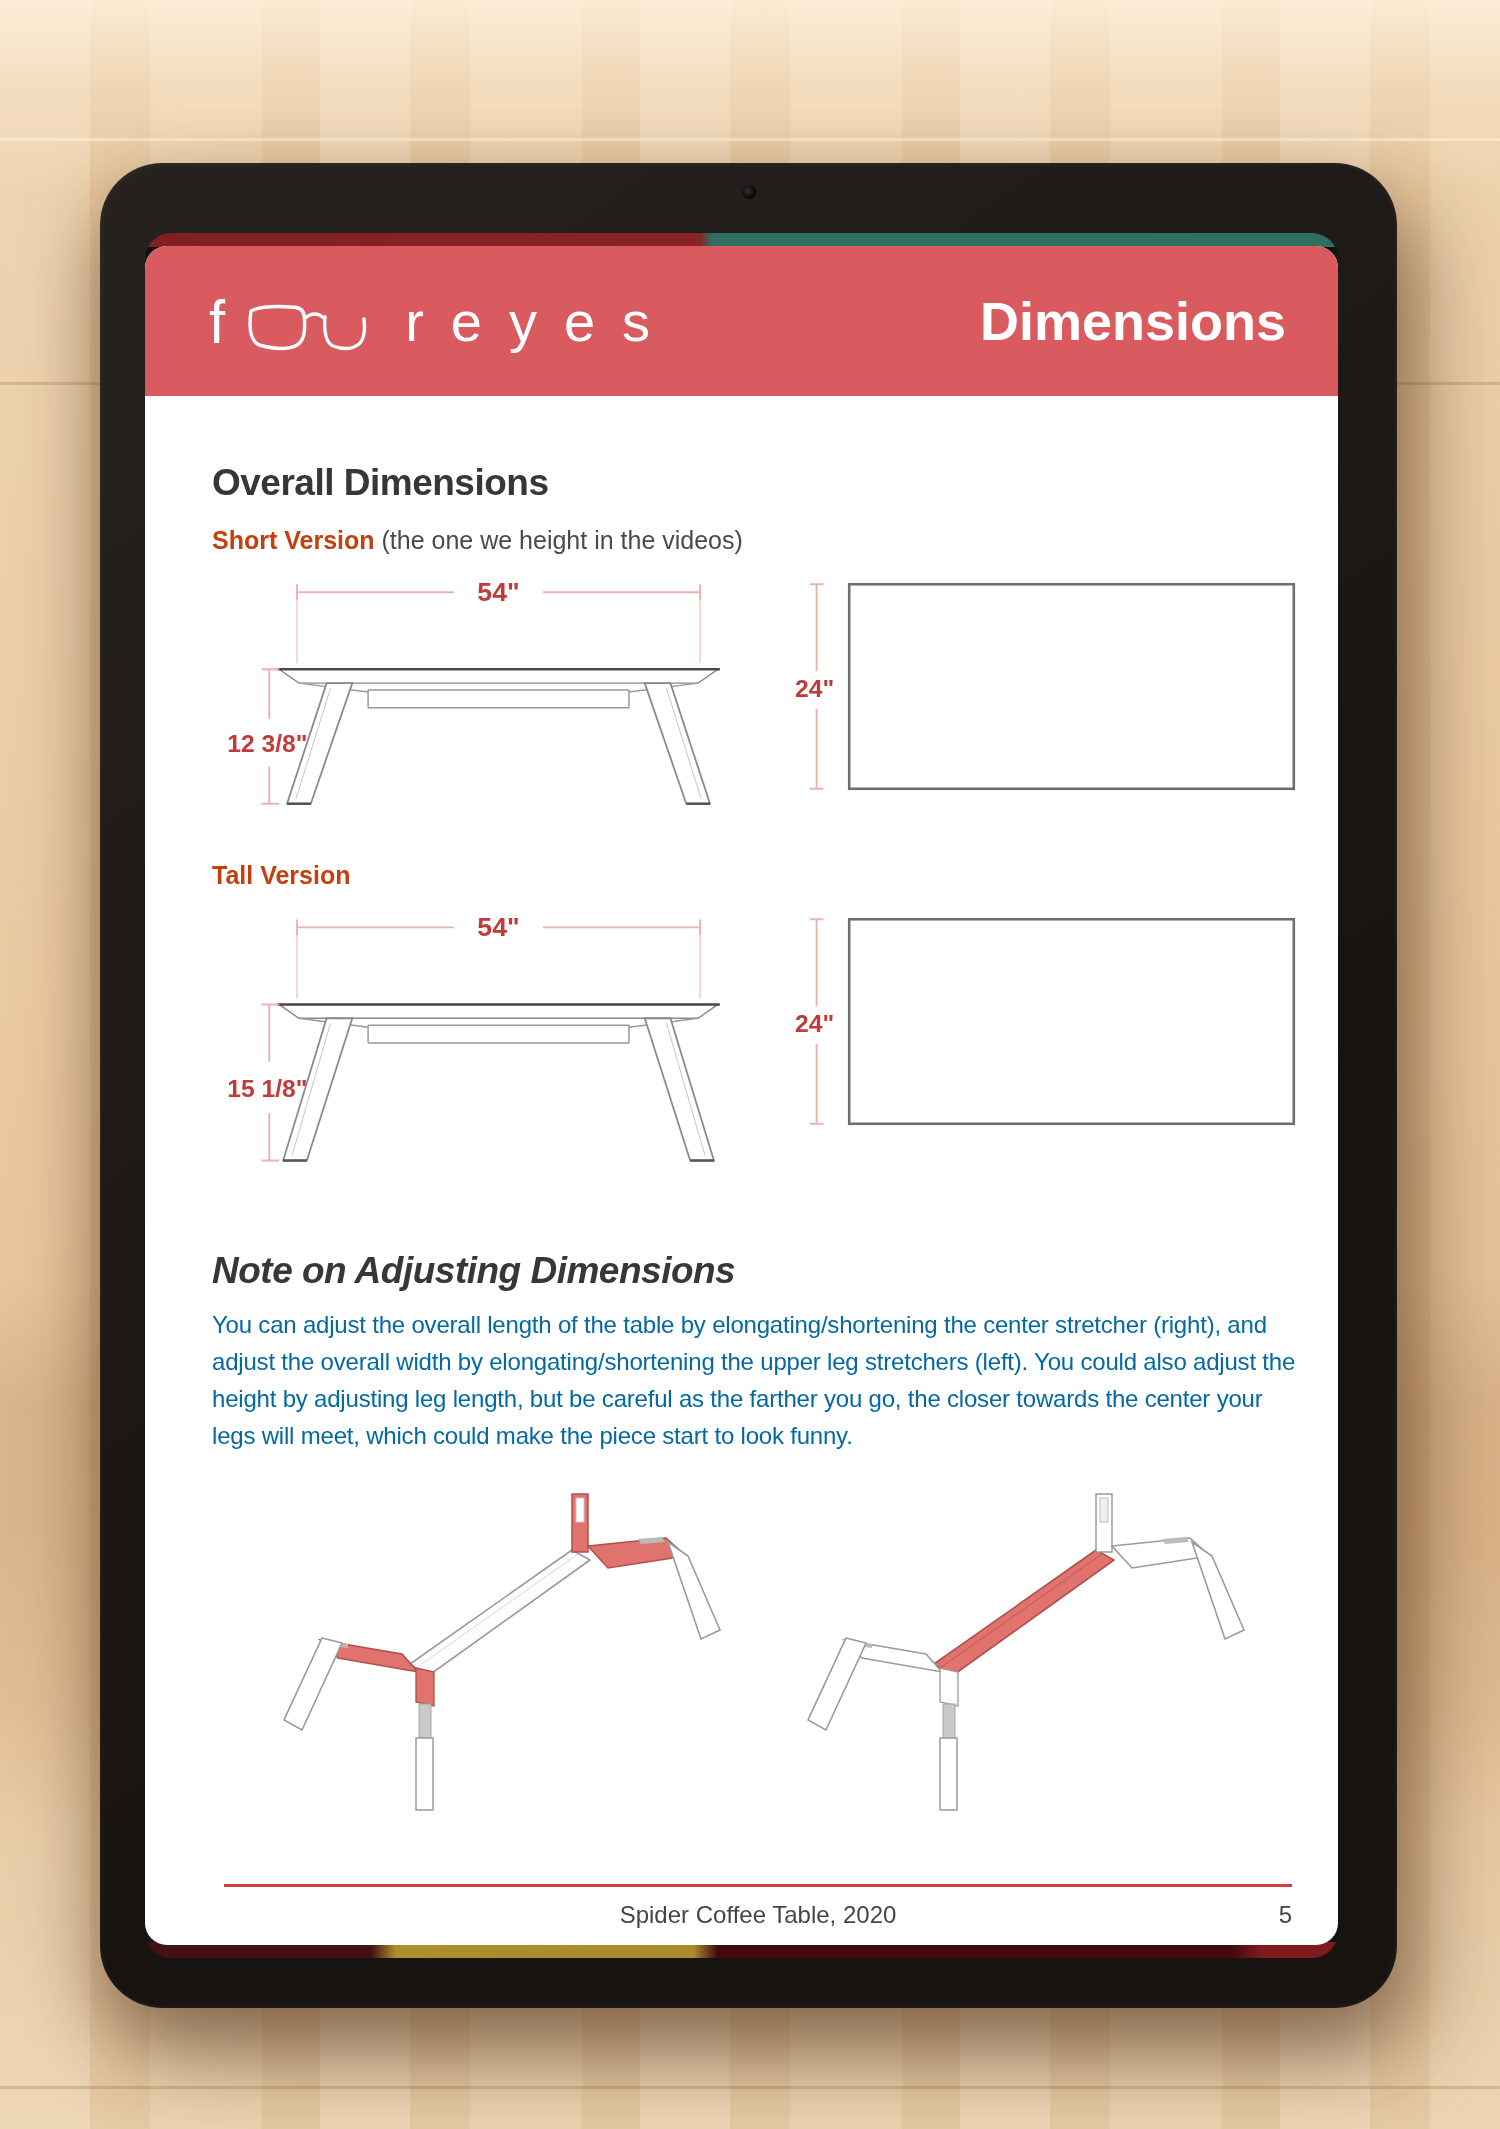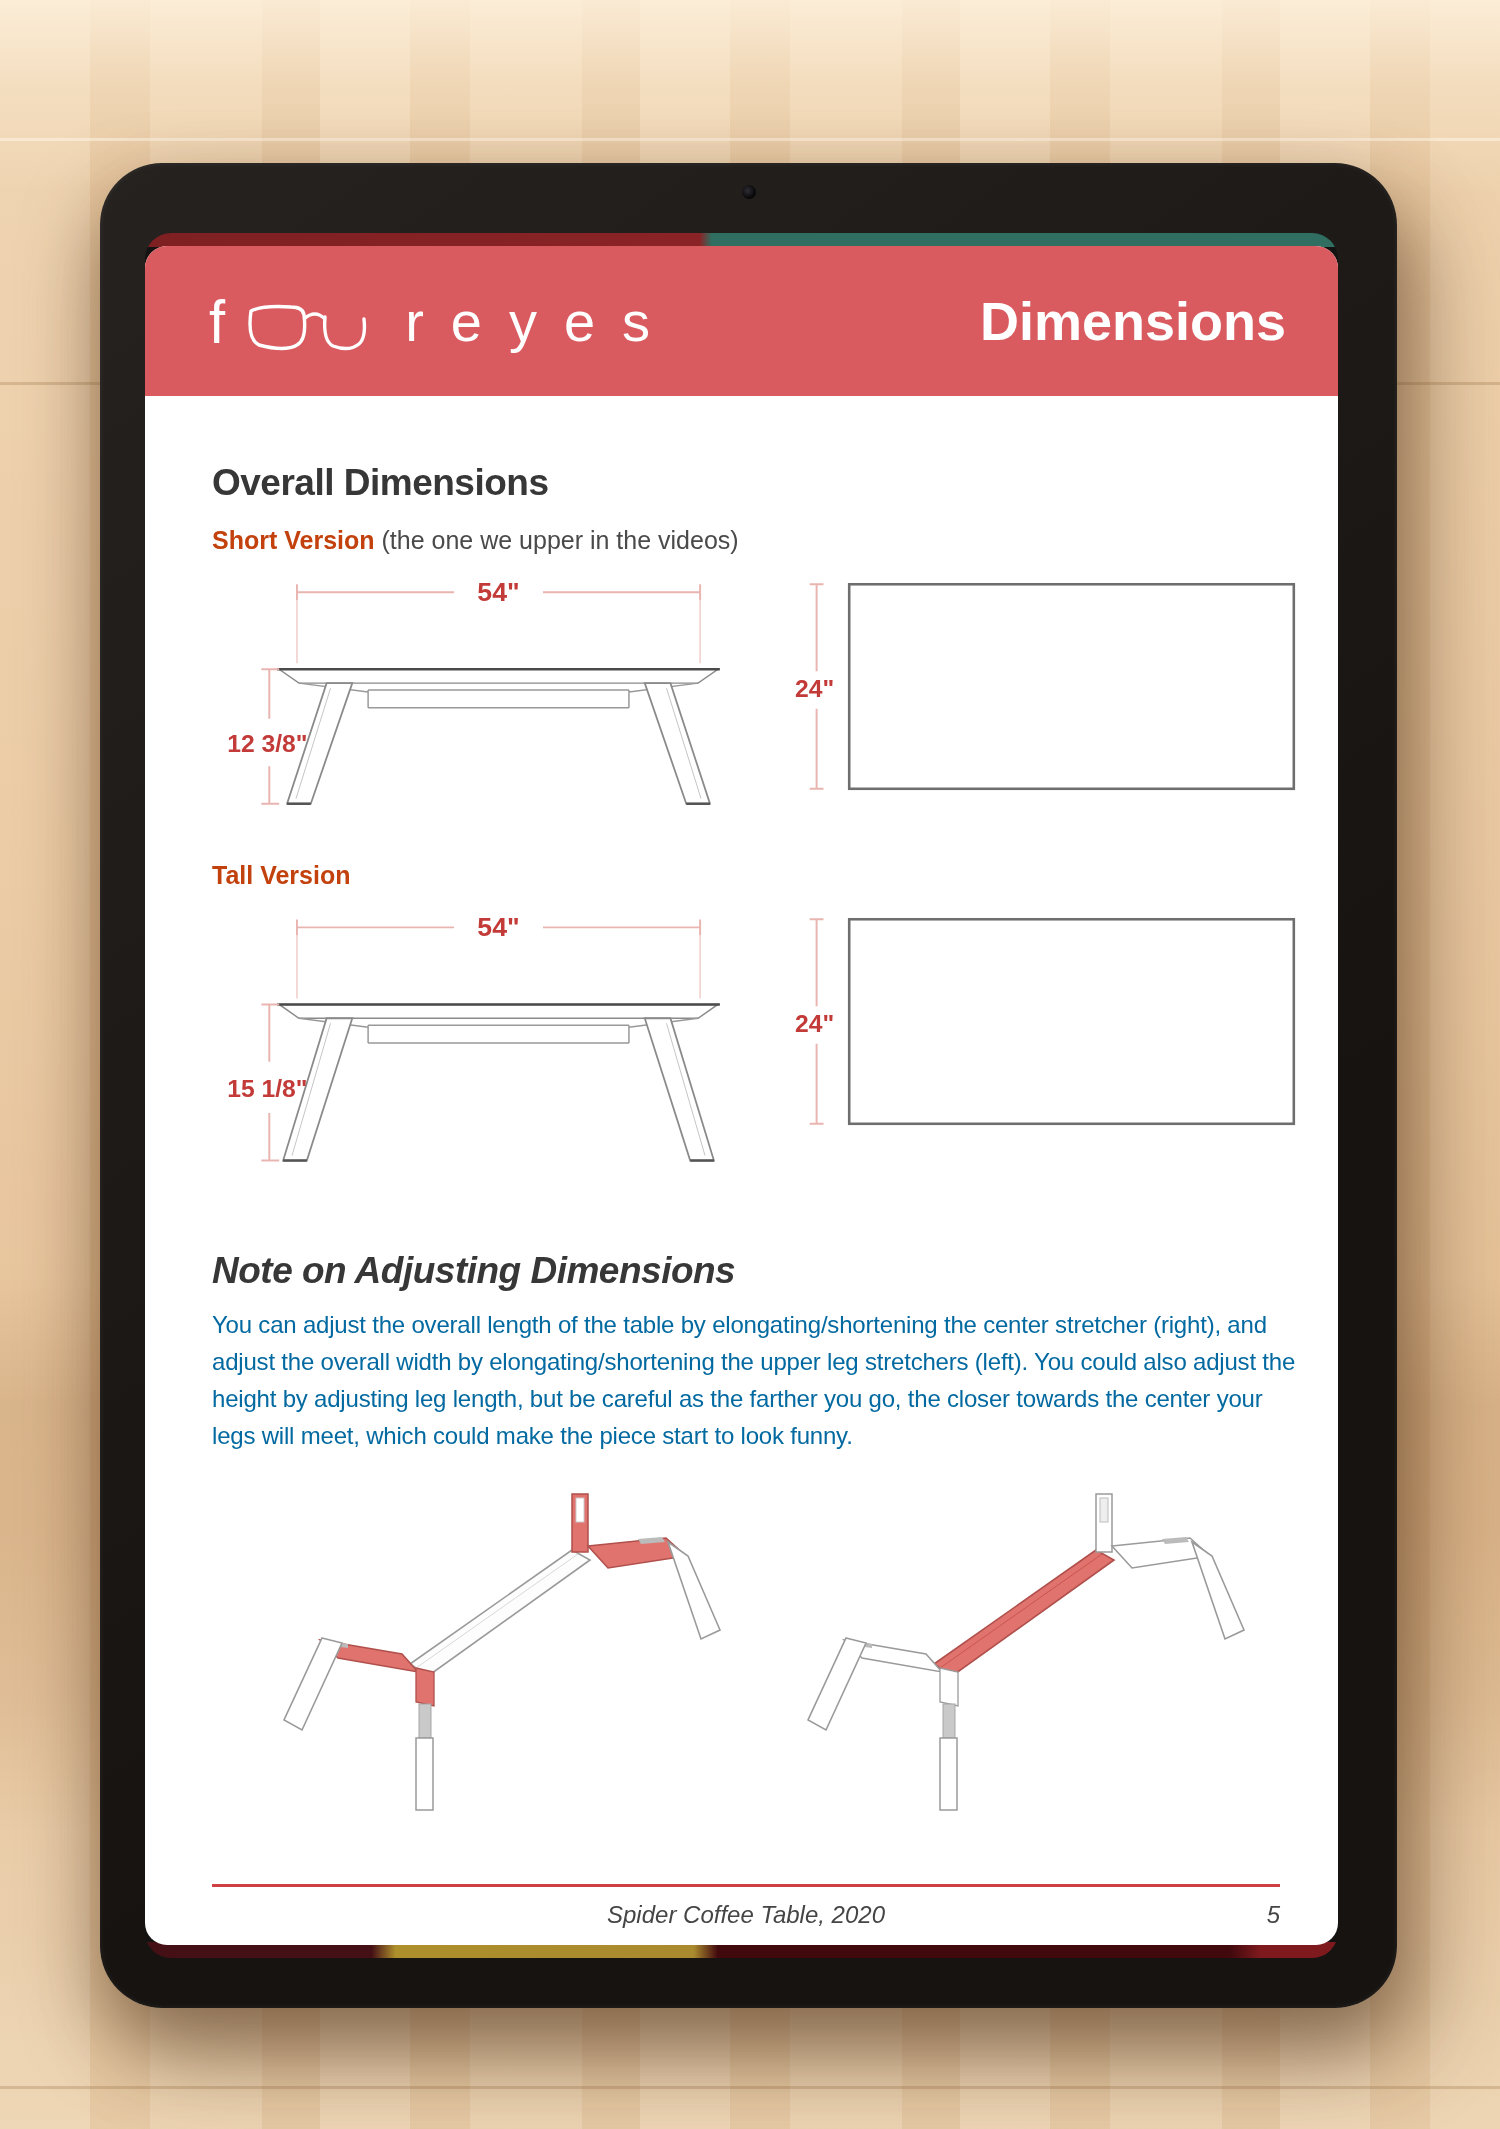--- a/index.html
+++ b/index.html
@@ -47,21 +47,21 @@
   .diagram-row .gap{width:14px;flex:none;}
   .body-text{margin:14px 0 0 0;font-size:24px;line-height:37px;color:#0369a1;width:1086px;letter-spacing:-0.2px;}
   .illus-row{display:flex;margin-top:18px;padding-left:30px;}
   .illus-row .igap{width:24px;flex:none;}
 
   svg text{font-family:"Liberation Sans", sans-serif;font-weight:bold;fill:#c23b38;}
   .drawing .thin{stroke:#999;stroke-width:1.5;fill:none;}
   .drawing .pink{stroke:#e9b5b1;stroke-width:2;fill:none;}
   .drawing .pinkthin{stroke:#f0c9c5;stroke-width:1.4;fill:none;}
 
-  .page-footer{position:absolute;left:0;bottom:14px;width:100%;box-sizing:border-box;padding:0 58px 0 67px;font-style:italic;}
+  .page-footer{position:absolute;left:12px;bottom:14px;width:100%;box-sizing:border-box;padding:0 58px 0 67px;}
   .footer-line{height:3px;background:#cf3f44;}
   .footer-row{position:relative;margin-top:14px;height:30px;}
   .footer-title{position:absolute;left:0;width:100%;text-align:center;font-size:24px;color:#454545;}
   .footer-page{position:absolute;right:0;top:0;font-size:24px;color:#454545;}
 </style>
 </head>
 <body>
 
 <div class="scene">
   <div class="seam s3"></div>
@@ -86,21 +86,21 @@
             </svg>
             <span class="logo-rest">reyes</span>
           </div>
           <div class="header-label">Dimensions</div>
         </header>
 
         <main class="content">
 
           <h1 class="sec overall">Overall Dimensions</h1>
 
-          <p class="version-label"><b>Short Version</b><span> (the one we upper in the videos)</span></p>
+          <p class="version-label"><b>Short Version</b><span> (the one we height in the videos)</span></p>
 
           <div class="diagram-row">
 
             <svg class="drawing" width="565" height="250" viewBox="0 0 565 250">
               <path class="pinkthin" d="M86 30 V94 M494 30 V94"></path>
               <path class="pink" d="M86 22 H245 M335 22 H494 M86 14 V30 M494 14 V30"></path>
               <text x="290" y="31" text-anchor="middle" font-size="27">54"</text>
               <polygon points="68,100 512,100 492,114 88,114" fill="#ffffff" stroke="#8a8a8a" stroke-width="1.5"></polygon>
               <path d="M66 100 H514" stroke="#4a4a4a" stroke-width="2.6" fill="none"></path>
               <path class="thin" d="M158 121 H422 M158 139 H422 M158 121 V139 M422 121 V139 M88 114 L158 123 M492 114 L422 123"></path>

